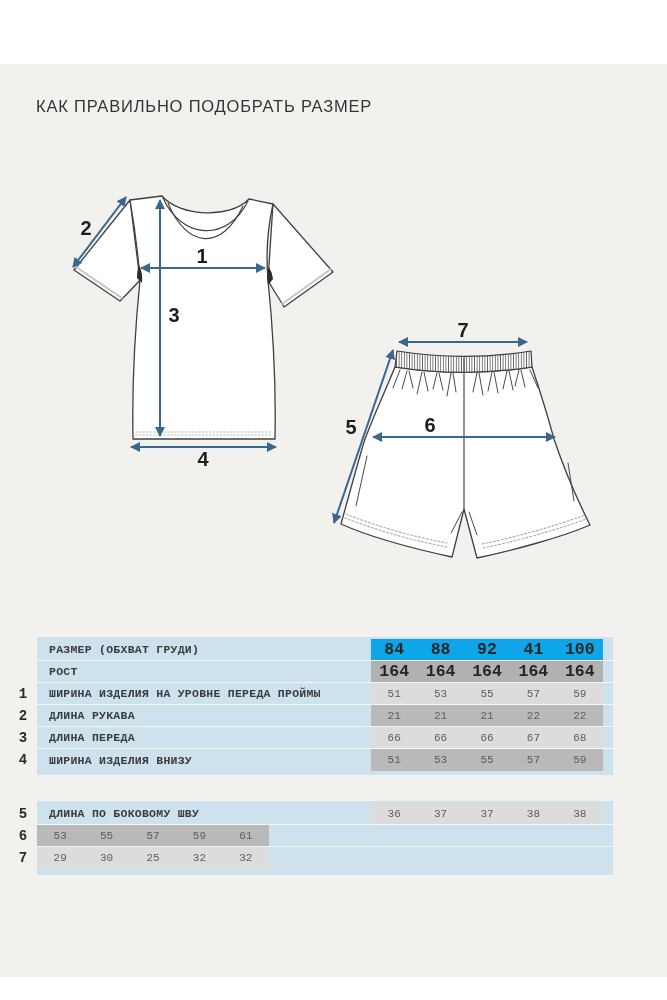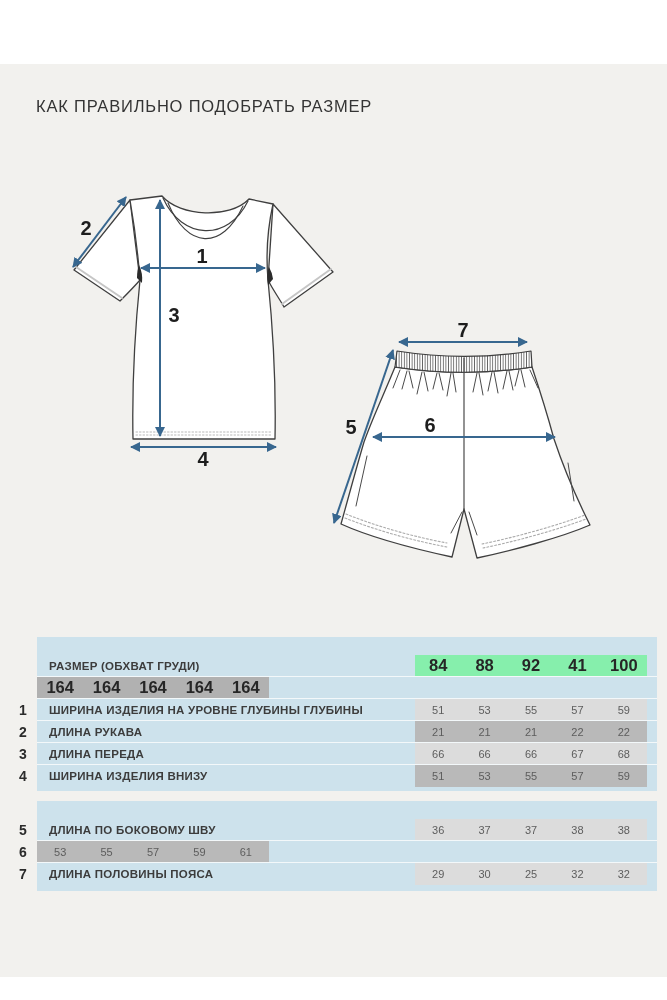--- a/index.html
+++ b/index.html
@@ -25,23 +25,24 @@
     font-size:16.5px;font-weight:500;
     letter-spacing:0.8px;
     color:#343434;
   }
   .diagram-svg{
     position:absolute;left:0;top:0;
     width:667px;height:600px;
   }
   
   .size-table{
-    position:absolute;left:37px;width:620px;
+    position:absolute;left:37px;width:576px;
     background:#cde2ec;
-    padding:18px 0 4px 0;
+    padding:2px 0 4px 0;
+    font-family:Liberation Mono, monospace;
   }
   .size-table.t1{top:628px;}
   .size-table.t2{top:792px;padding-bottom:6px;}
   .trow{
     position:relative;
     height:22px;
     display:flex;align-items:stretch;
     box-sizing:border-box;
     border-bottom:1px solid rgba(255,255,255,0.75);
   }
@@ -60,21 +61,21 @@
   }
   .tvals{
     width:232px;margin-right:10px;
     display:flex;align-items:center;
   }
   .tcell{
     flex:1;text-align:center;
     font-size:11px;color:#5d5d5d;
   }
   .hdr .tcell{font-weight:700;color:#262626;font-size:16.5px;}
-  .v-a{background:#86efac;}
+  .v-a{background:#0ea5e9;}
   .v-b{background:#b1b1b1;}
   .v-light{background:#dcdcdc;}
   .v-dark{background:#b9b9b9;}
 </style>
 </head>
 <body>
 
 <div class="stage">
   <div class="panel"></div>
 
@@ -184,32 +185,33 @@
       <div class="tvals v-a">
         <span class="tcell">84</span>
         <span class="tcell">88</span>
         <span class="tcell">92</span>
         <span class="tcell">41</span>
         <span class="tcell">100</span>
       </div>
     </div>
 
     <div class="trow hdr">
+      <div class="tlabel">РОСТ</div>
       <div class="tvals v-b">
         <span class="tcell">164</span>
         <span class="tcell">164</span>
         <span class="tcell">164</span>
         <span class="tcell">164</span>
         <span class="tcell">164</span>
       </div>
     </div>
 
     <div class="trow">
       <span class="rnum">1</span>
-      <div class="tlabel">ШИРИНА ИЗДЕЛИЯ НА УРОВНЕ ГЛУБИНЫ ГЛУБИНЫ</div>
+      <div class="tlabel">ШИРИНА ИЗДЕЛИЯ НА УРОВНЕ ПЕРЕДА ПРОЙМЫ</div>
       <div class="tvals v-light">
         <span class="tcell">51</span>
         <span class="tcell">53</span>
         <span class="tcell">55</span>
         <span class="tcell">57</span>
         <span class="tcell">59</span>
       </div>
     </div>
 
     <div class="trow">
@@ -269,21 +271,20 @@
         <span class="tcell">53</span>
         <span class="tcell">55</span>
         <span class="tcell">57</span>
         <span class="tcell">59</span>
         <span class="tcell">61</span>
       </div>
     </div>
 
     <div class="trow">
       <span class="rnum">7</span>
-      <div class="tlabel">ДЛИНА ПОЛОВИНЫ ПОЯСА</div>
       <div class="tvals v-light">
         <span class="tcell">29</span>
         <span class="tcell">30</span>
         <span class="tcell">25</span>
         <span class="tcell">32</span>
         <span class="tcell">32</span>
       </div>
     </div>
   </div>
 </div>

